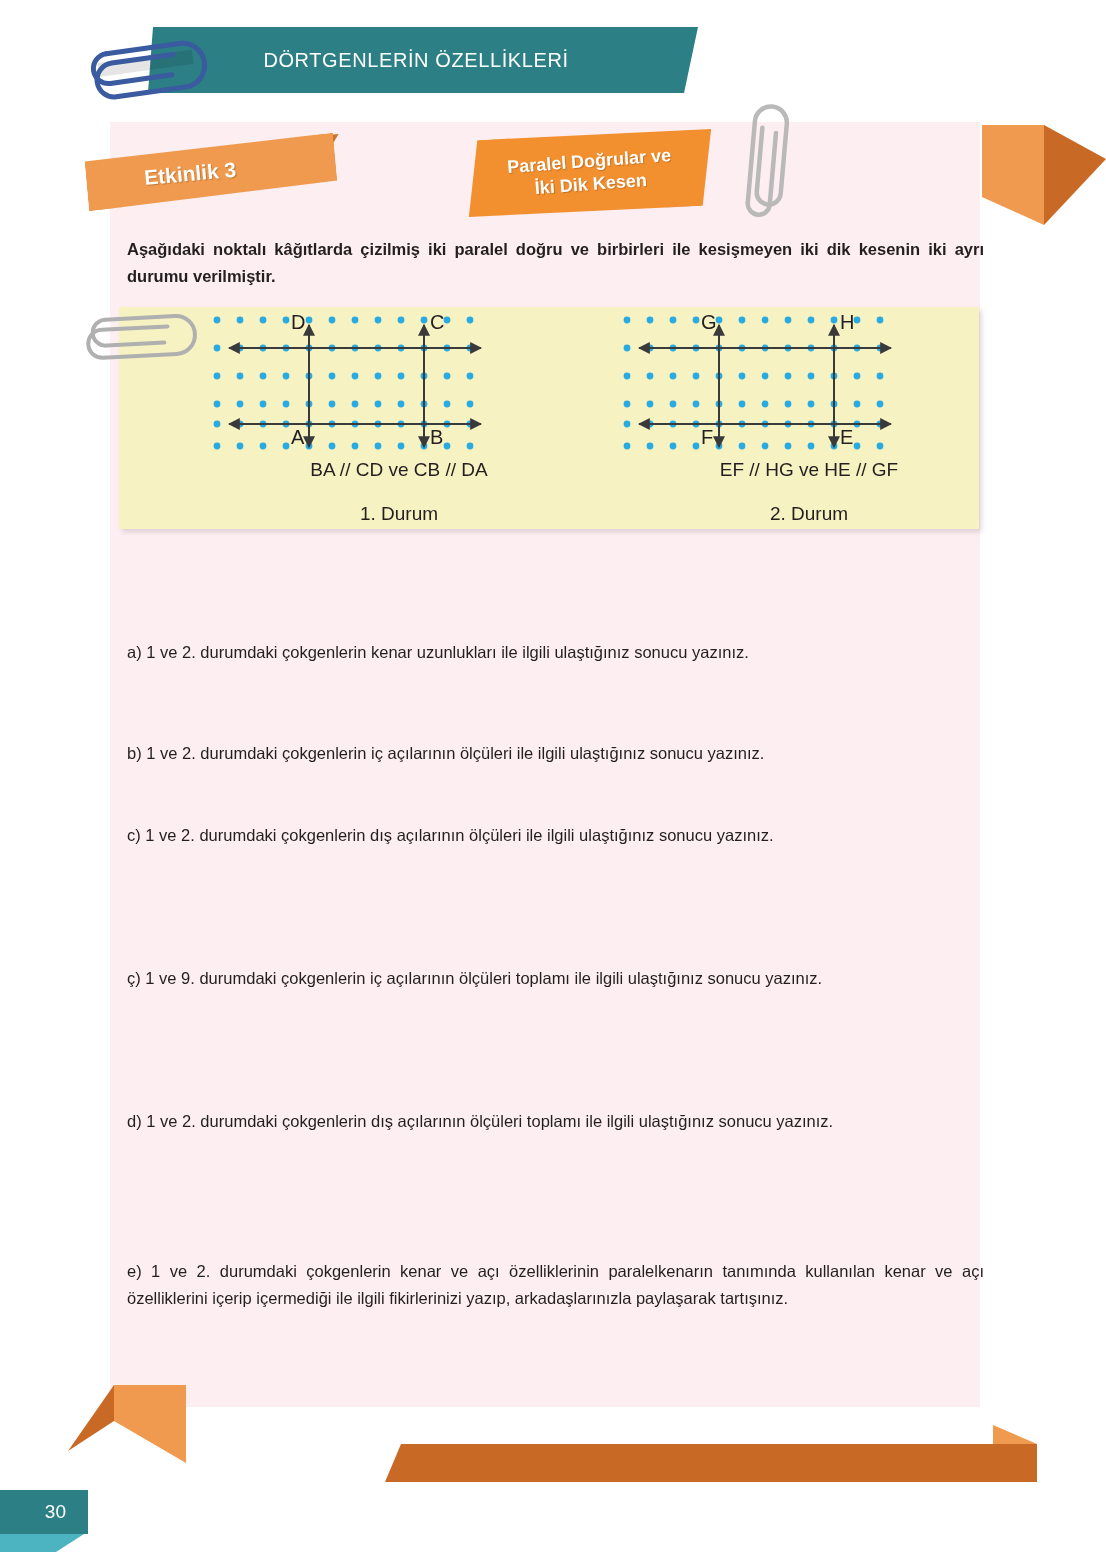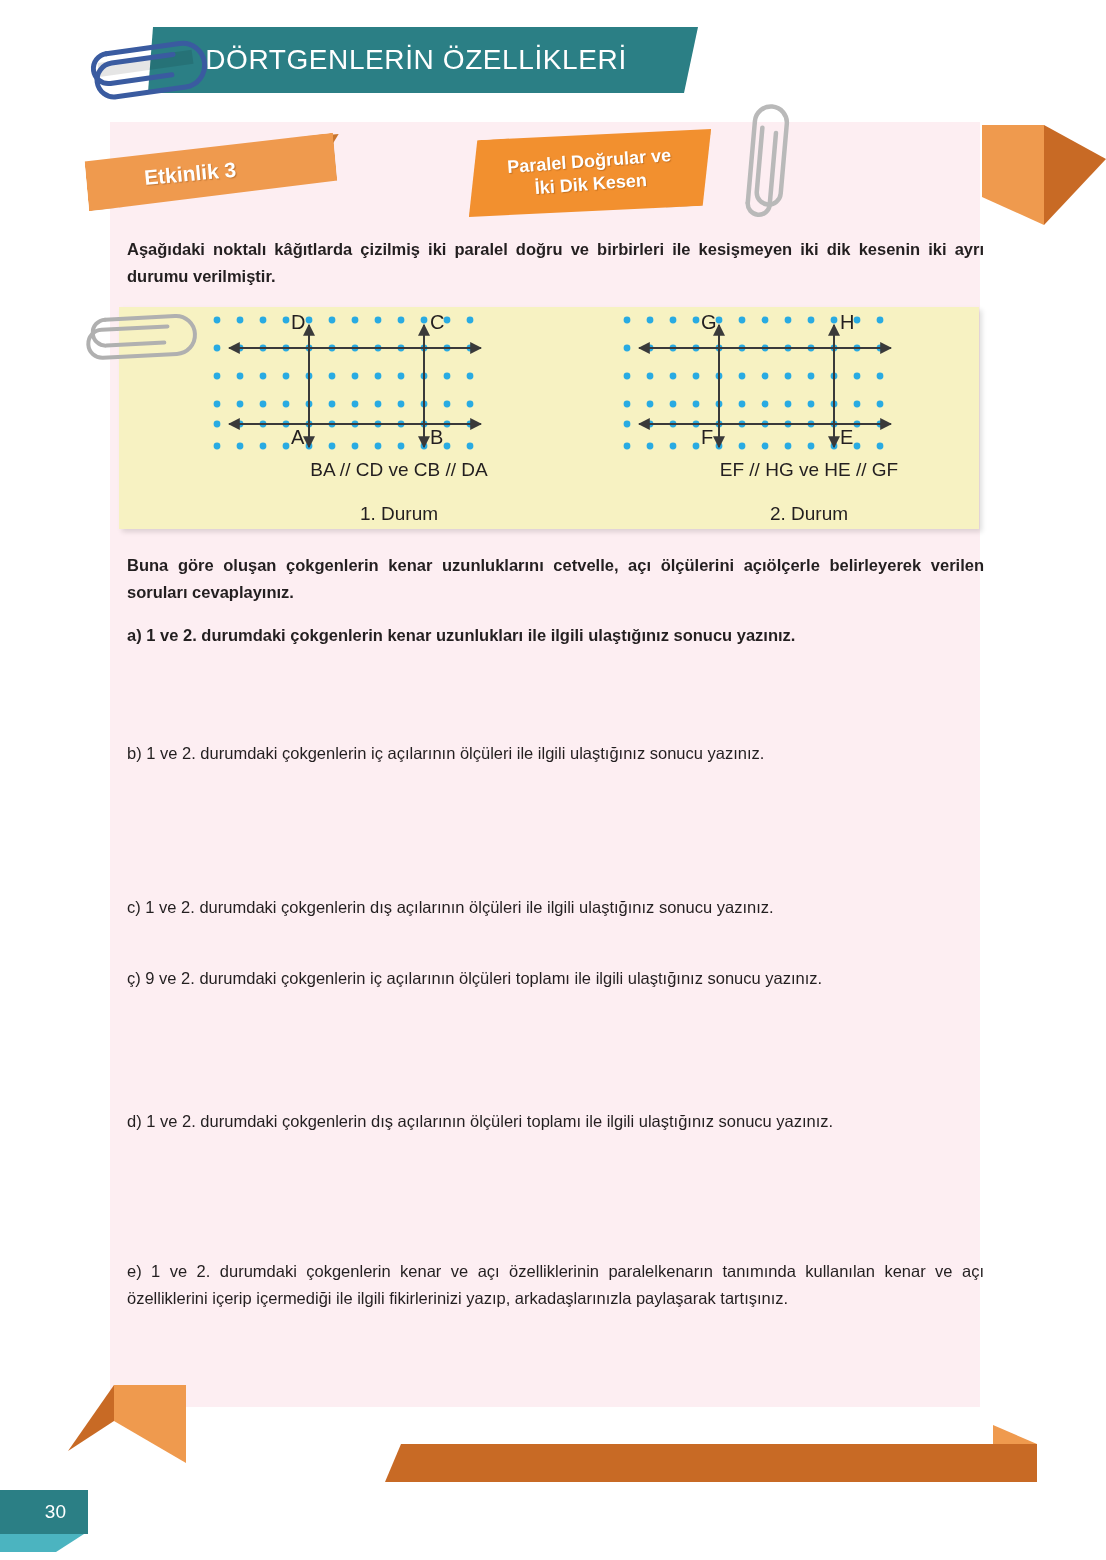--- a/index.html
+++ b/index.html
@@ -33,21 +33,21 @@
   .header-title {
     position: absolute;
     left: 0;
     top: 0;
     width: 550px;
     height: 66px;
     display: flex;
     align-items: center;
     justify-content: center;
     color: #ffffff;
-    font-size: 28px;
+    font-size: 20px;
     letter-spacing: 0.6px;
     padding-right: 14px;
     box-sizing: border-box;
   }
 
   
   .clip {
     position: absolute;
     pointer-events: none;
   }
@@ -458,26 +458,25 @@
     <div class="fig-caption" style="left:530px; top:196px; width:320px;">2. Durum</div>
   </div>
 
   <svg class="clip" style="left:72px; top:298px;" width="130" height="78">
     <g transform="rotate(-3 65 39)">
       <path d="M34 20 H104 a19 19 0 0 1 0 38 H30 a14 14 0 0 1 0 -28 H96" fill="none" stroke="#b0b0b0" stroke-width="4" stroke-linecap="round"></path>
       <path d="M34 20 a13 13 0 0 0 0 26 H92" fill="none" stroke="#b0b0b0" stroke-width="4" stroke-linecap="round"></path>
     </g>
   </svg>
 
-  <div class="prompt-bold">Buna göre oluşan çokgenlerin kenar uzunluklarını cetvelle, açı ölçülerini açıölçerle belirleyerek verilen soruları cevaplayınız.</div>
-
-  <div class="qitem" style="top:622px;font-weight:bold;">a) 1 ve 2. durumdaki çokgenlerin kenar uzunlukları ile ilgili ulaştığınız sonucu yazınız.</div>
+
+  <div class="qitem" style="top:639px;">a) 1 ve 2. durumdaki çokgenlerin kenar uzunlukları ile ilgili ulaştığınız sonucu yazınız.</div>
   <div class="qitem" style="top:740px;">b) 1 ve 2. durumdaki çokgenlerin iç açılarının ölçüleri ile ilgili ulaştığınız sonucu yazınız.</div>
-  <div class="qitem" style="top:894px;">c) 1 ve 2. durumdaki çokgenlerin dış açılarının ölçüleri ile ilgili ulaştığınız sonucu yazınız.</div>
-  <div class="qitem" style="top:965px;">ç) 9 ve 2. durumdaki çokgenlerin iç açılarının ölçüleri toplamı ile ilgili ulaştığınız sonucu yazınız.</div>
+  <div class="qitem" style="top:822px;">c) 1 ve 2. durumdaki çokgenlerin dış açılarının ölçüleri ile ilgili ulaştığınız sonucu yazınız.</div>
+  <div class="qitem" style="top:965px;">ç) 1 ve 9. durumdaki çokgenlerin iç açılarının ölçüleri toplamı ile ilgili ulaştığınız sonucu yazınız.</div>
   <div class="qitem" style="top:1108px;">d) 1 ve 2. durumdaki çokgenlerin dış açılarının ölçüleri toplamı ile ilgili ulaştığınız sonucu yazınız.</div>
   <div class="qitem" style="top:1258px;">e) 1 ve 2. durumdaki çokgenlerin kenar ve açı özelliklerinin paralelkenarın tanımında kullanılan kenar ve açı özelliklerini içerip içermediği ile ilgili fikirlerinizi yazıp, arkadaşlarınızla paylaşarak tartışınız.</div>
 
   <svg class="corner-deco" style="left:68px; top:1385px;" width="118" height="92">
     <polygon points="46,0 118,0 118,78 46,36" fill="#ef9a4e"></polygon>
     <polygon points="0,66 46,0 46,36" fill="#c86a25"></polygon>
   </svg>
 
   <div class="bottom-ribbon-tip"></div>
   <div class="bottom-ribbon"></div>

